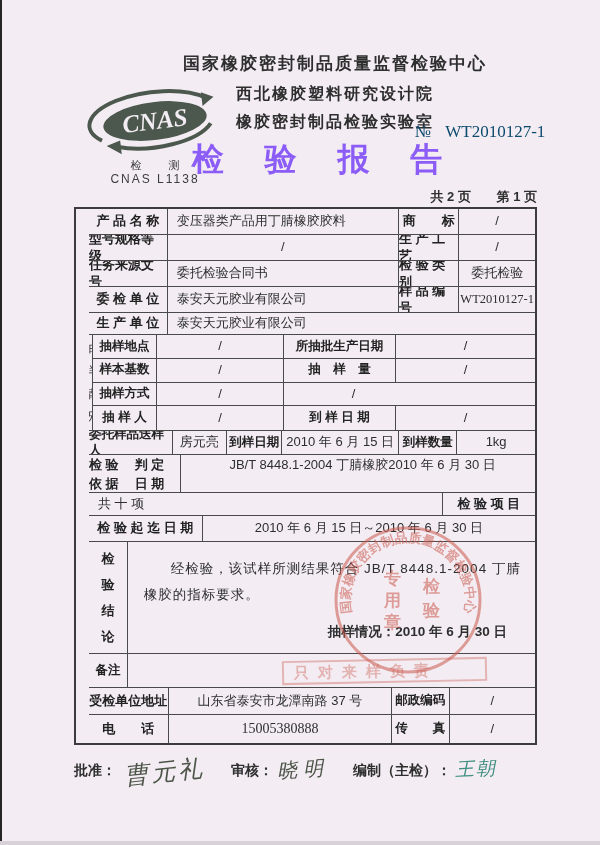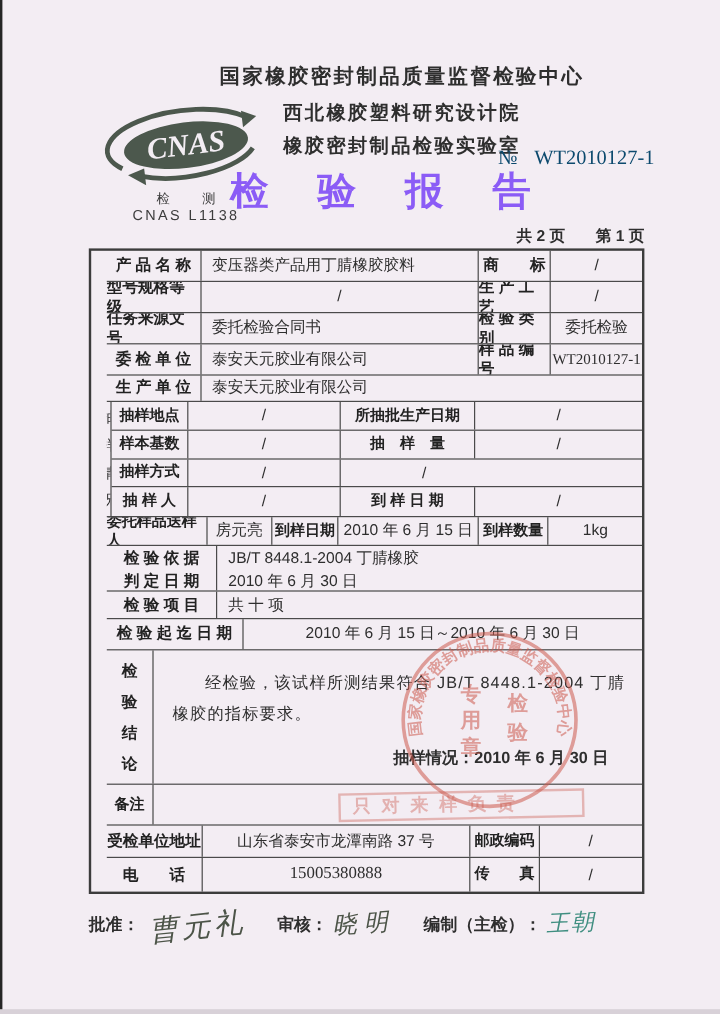--- a/index.html
+++ b/index.html
@@ -34,21 +34,21 @@
     border:2px solid #3c3c3c;background:transparent;font-size:13px;padding-left:13px;}
   .tr{display:flex;box-sizing:border-box;border-bottom:1px solid #4a4a4a;}
   .tr:last-child{border-bottom:none;}
   .cell{box-sizing:border-box;border-right:1px solid #4a4a4a;display:flex;align-items:center;justify-content:center;
     overflow:hidden;line-height:1.25;}
   .cell:last-child{border-right:none;}
   .cell.left{justify-content:flex-start;padding-left:9px;}
   .lbl{font-weight:bold;color:#222;}
   .vstrip{padding:2px 0;}
   .vstrip .vtxt{display:block;width:15px;margin:0 auto;word-break:break-all;text-align:center;}
-  .two-line{flex-direction:column;justify-content:center;align-items:center;}
+  .two-line{flex-direction:row;justify-content:center;align-items:center;}
   .two-line.left-al{align-items:flex-start;padding-left:9px;}
   .two-line div{line-height:19px;}
 
   
   .concl-cell{flex-direction:column;align-items:stretch;justify-content:center;position:relative;padding:10px 14px 8px 16px;}
   .concl-text{text-indent:2em;font-size:13.5px;line-height:26px;letter-spacing:1px;}
   .concl-sign{margin-top:16px;text-align:right;padding-right:14px;font-size:13.5px;font-weight:bold;}
 
   
   .remark-stamp{position:relative;margin-left:145px;width:205px;height:24px;
@@ -183,22 +183,22 @@
         <div>检 验 依 据</div>
         <div>判 定 日 期</div>
       </div>
       <div class="cell two-line left-al" style="width:364px">
         <div>JB/T 8448.1-2004 丁腈橡胶</div>
         <div>2010 年 6 月 30 日</div>
       </div>
     </div>
 
     <div class="tr" style="height:23px">
+      <div class="cell left" style="width:364px">共 十 项</div>
       <div class="cell lbl" style="width:95px">检 验 项 目</div>
-      <div class="cell left" style="width:364px">共 十 项</div>
     </div>
 
     <div class="tr" style="height:26px">
       <div class="cell lbl" style="width:117px">检 验 起 迄 日 期</div>
       <div class="cell" style="width:342px">2010 年 6 月 15 日～2010 年 6 月 30 日</div>
     </div>
 
     <div class="tr" style="height:112px">
       <div class="cell lbl vstrip" style="width:40px">
         <span class="vtxt" style="line-height:26px">检验结论</span>

